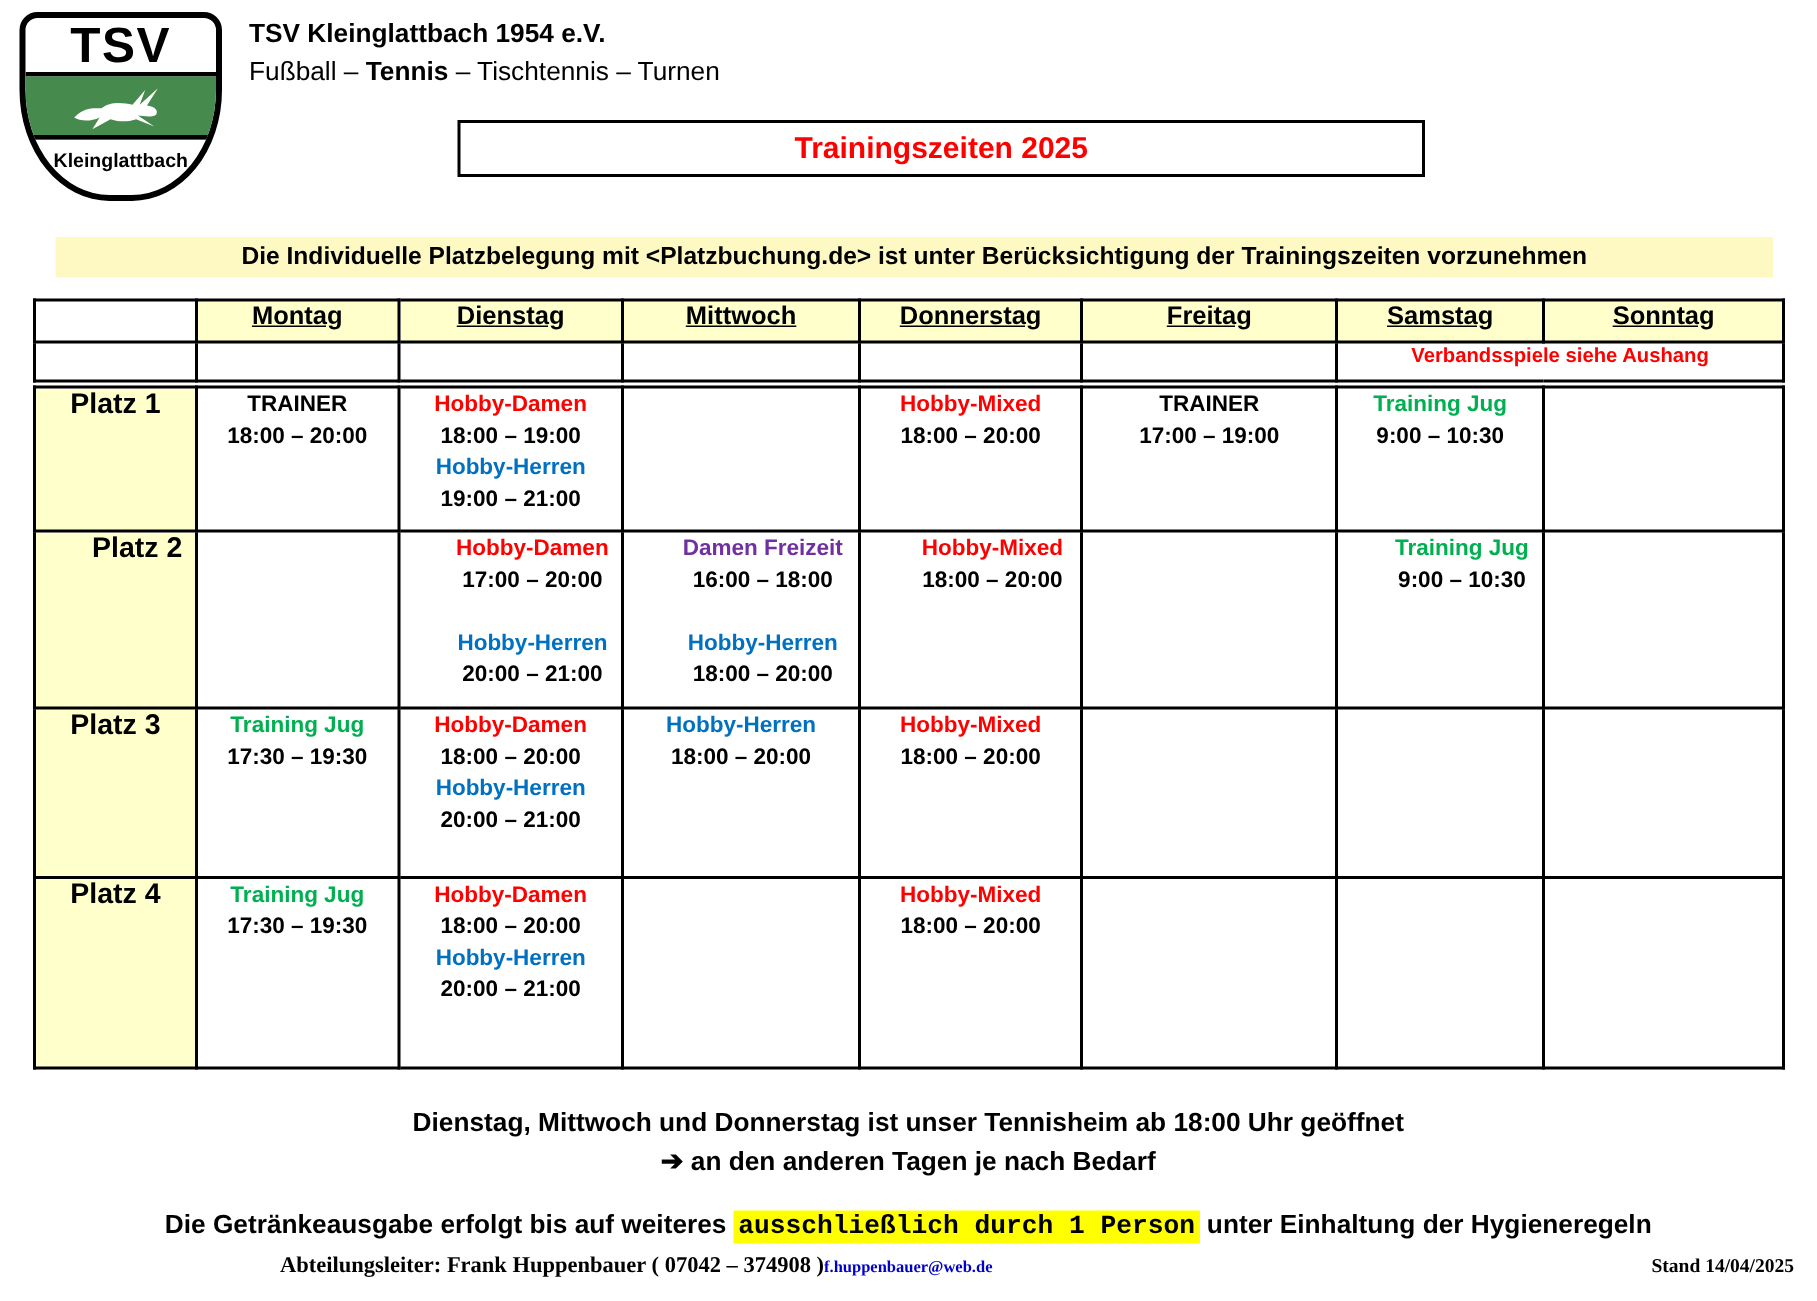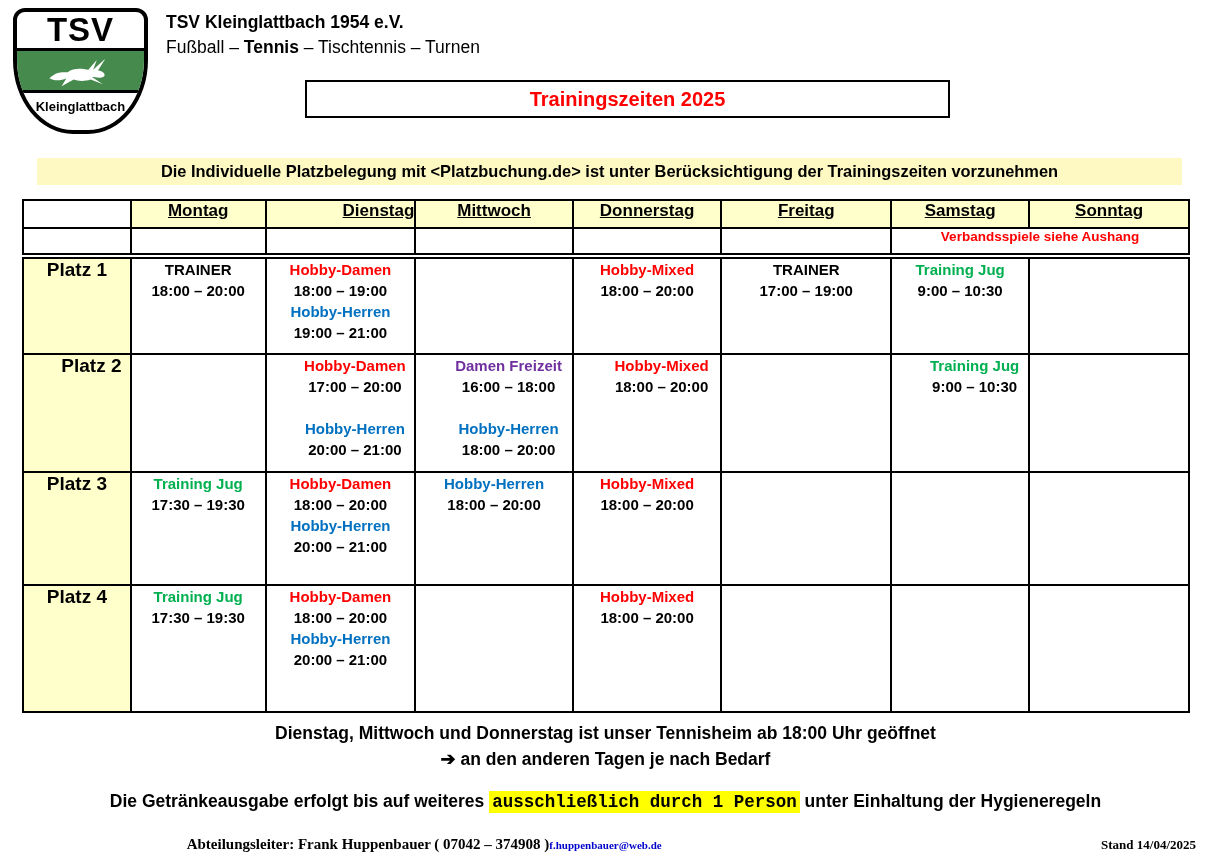--- a/index.html
+++ b/index.html
@@ -66,21 +66,21 @@
   .body-table tr:nth-child(4) td { height:125px; }
   td.platz { font-size:19px; font-weight:bold; color:#000; padding-top:3px; }
   td.slot { padding-top:3px; }
   .ename { font-size:15px; font-weight:bold; line-height:21px; }
   .etime { font-size:15px; font-weight:bold; line-height:21px; color:#000; }
   .egap  { height:21px; }
 
   
   .note1, .note2, .note3 {
     position:absolute; left:0; width:1211px; text-align:center;
-    font-size:17.5px; font-weight:bold; color:#000; white-space:nowrap;
+    font-size:17.5px; font-weight:bold; color:#000; white-space:nowrap;margin-top:15px;
   }
   .note1 { top:723px; }
   .note2 { top:748px; }
   .note3 { top:791px; }
   .hl { padding:1px 3px;font-family:Liberation Mono, monospace; }
   .arrow { font-size:18px; }
 
   .bottom-row {
     position:absolute; left:15px; top:836px; width:1181px;
     display:flex; align-items:baseline;
@@ -124,21 +124,21 @@
         <col style="width:13.5%">
       <col style="width:12.75%">
         <col style="width:14.55%">
         <col style="width:11.85%">
         <col style="width:13.7%">
     </colgroup>
     <tbody>
       <tr>
           <td class="blank"></td>
           <th class="day" style="background: rgb(255, 255, 204);">Montag</th>
-          <th class="day" style="background: rgb(255, 255, 204); text-align: right;">Dienstag</th>
+          <th class="day" style="background: rgb(255, 255, 204);">Dienstag</th>
           <th class="day" style="background: rgb(255, 255, 204);">Mittwoch</th>
           <th class="day" style="background: rgb(255, 255, 204);">Donnerstag</th>
           <th class="day" style="background: rgb(255, 255, 204);">Freitag</th>
           <th class="day" style="background: rgb(255, 255, 204);">Samstag</th>
           <th class="day" style="background: rgb(255, 255, 204);">Sonntag</th>
         </tr>
       <tr>
         <td></td>
           <td></td>
           <td></td>

